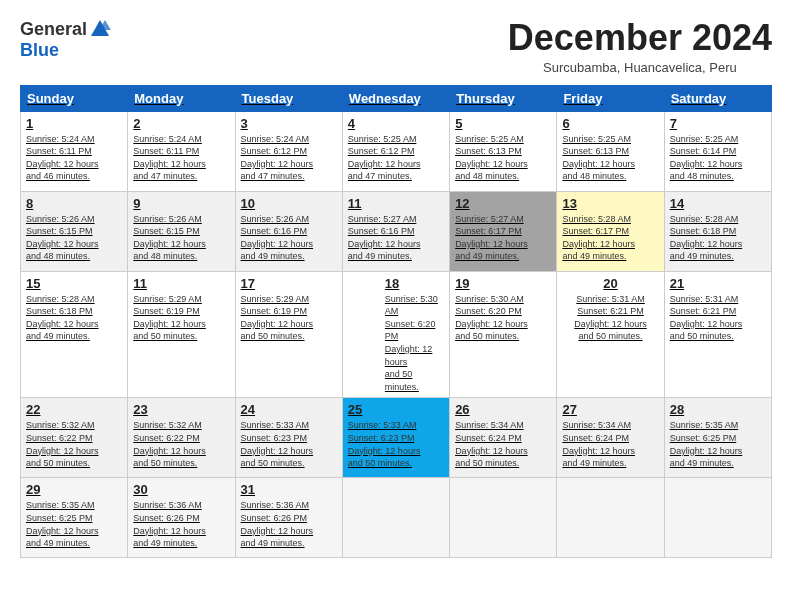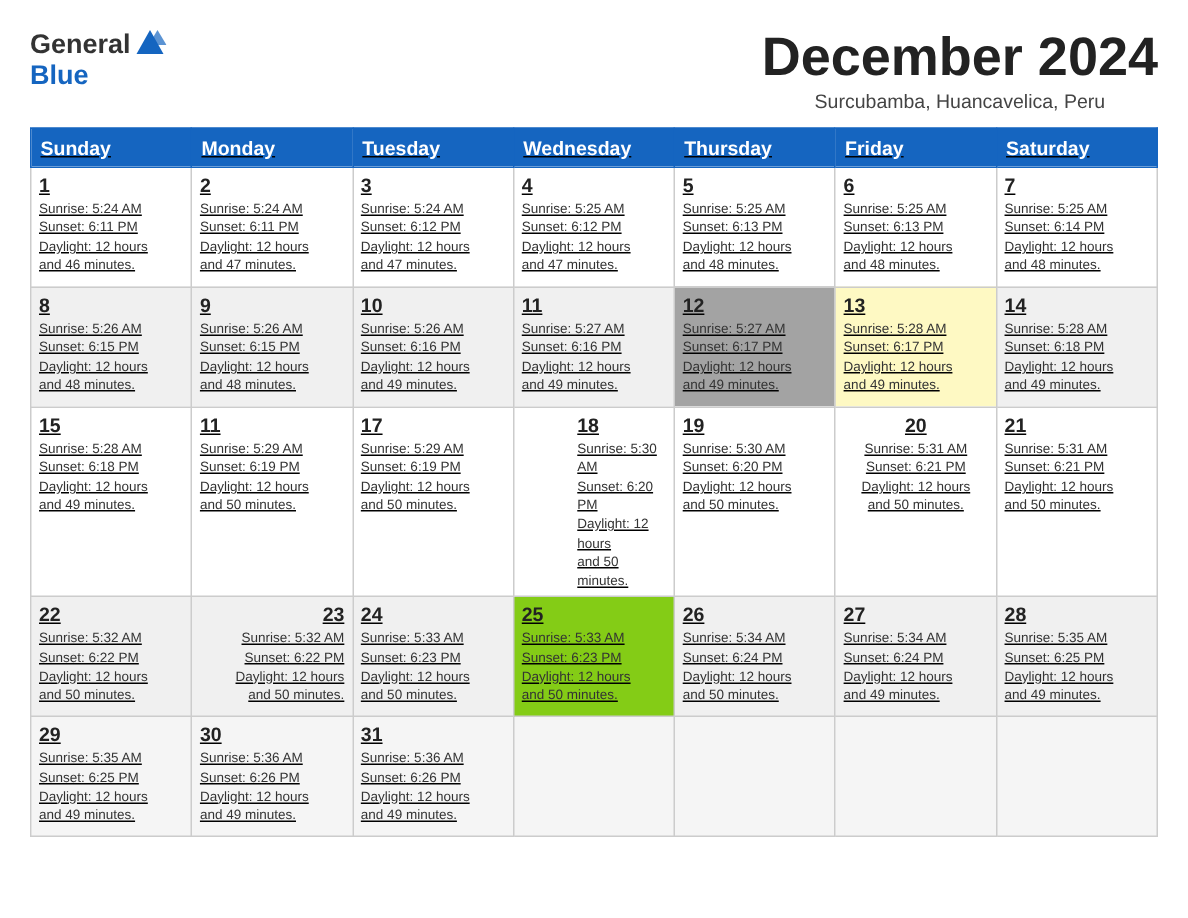--- a/index.html
+++ b/index.html
@@ -299,35 +299,35 @@
           </td>
         </tr>
         <tr>
           <td style="background: rgb(240, 240, 240);">
             <span class="day-num">22</span>
             <div class="day-info" style="white-space: pre-line;">Sunrise: 5:32 AM
 Sunset: 6:22 PM
 Daylight: 12 hours
 and 50 minutes.</div>
           </td>
-          <td style="background: rgb(240, 240, 240); text-align: right;">
+          <td style="background: rgb(240, 240, 240);">
             <span class="day-num">23</span>
             <div class="day-info" style="white-space: pre-line;">Sunrise: 5:32 AM
 Sunset: 6:22 PM
 Daylight: 12 hours
 and 50 minutes.</div>
           </td>
           <td style="background: rgb(240, 240, 240);">
             <span class="day-num">24</span>
             <div class="day-info" style="white-space: pre-line;">Sunrise: 5:33 AM
 Sunset: 6:23 PM
 Daylight: 12 hours
 and 50 minutes.</div>
           </td>
-          <td style="background: #84cc16;">
+          <td style="background: #0ea5e9;">
             <span class="day-num">25</span>
             <div class="day-info" style="white-space: pre-line;">Sunrise: 5:33 AM
 Sunset: 6:23 PM
 Daylight: 12 hours
 and 50 minutes.</div>
           </td>
           <td style="background: rgb(240, 240, 240);">
             <span class="day-num">26</span>
             <div class="day-info" style="white-space: pre-line;">Sunrise: 5:34 AM
 Sunset: 6:24 PM

